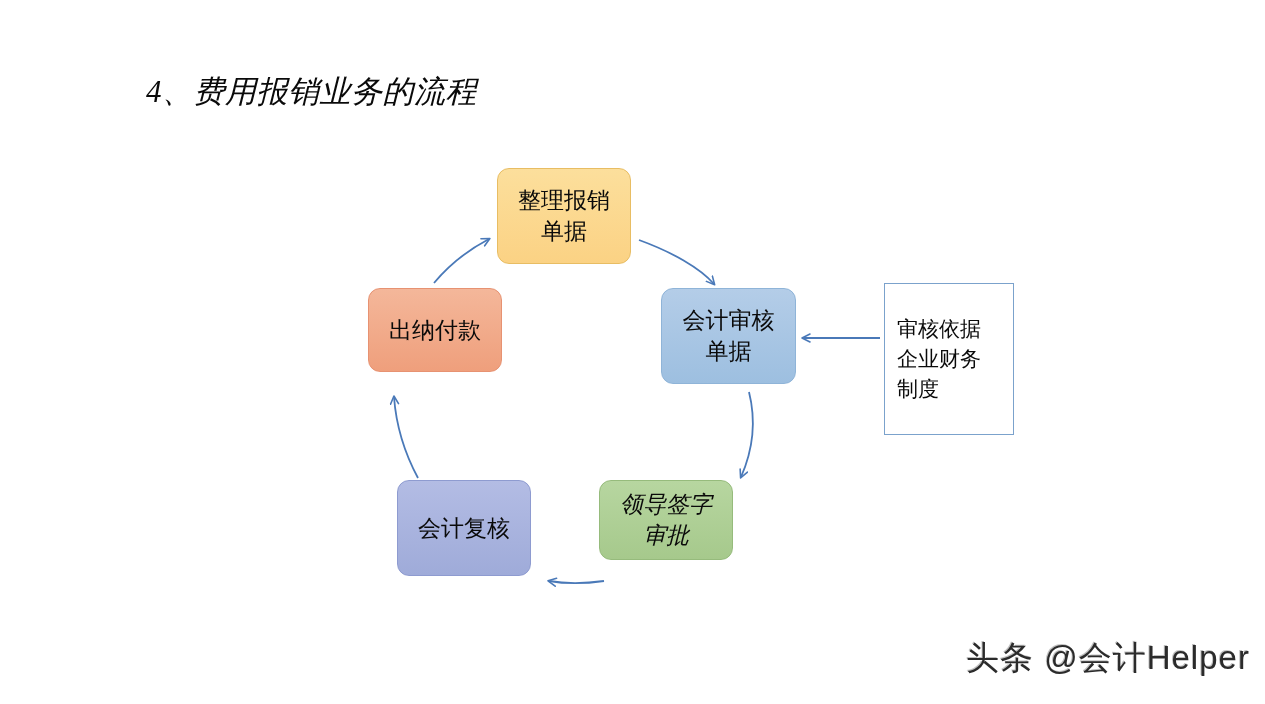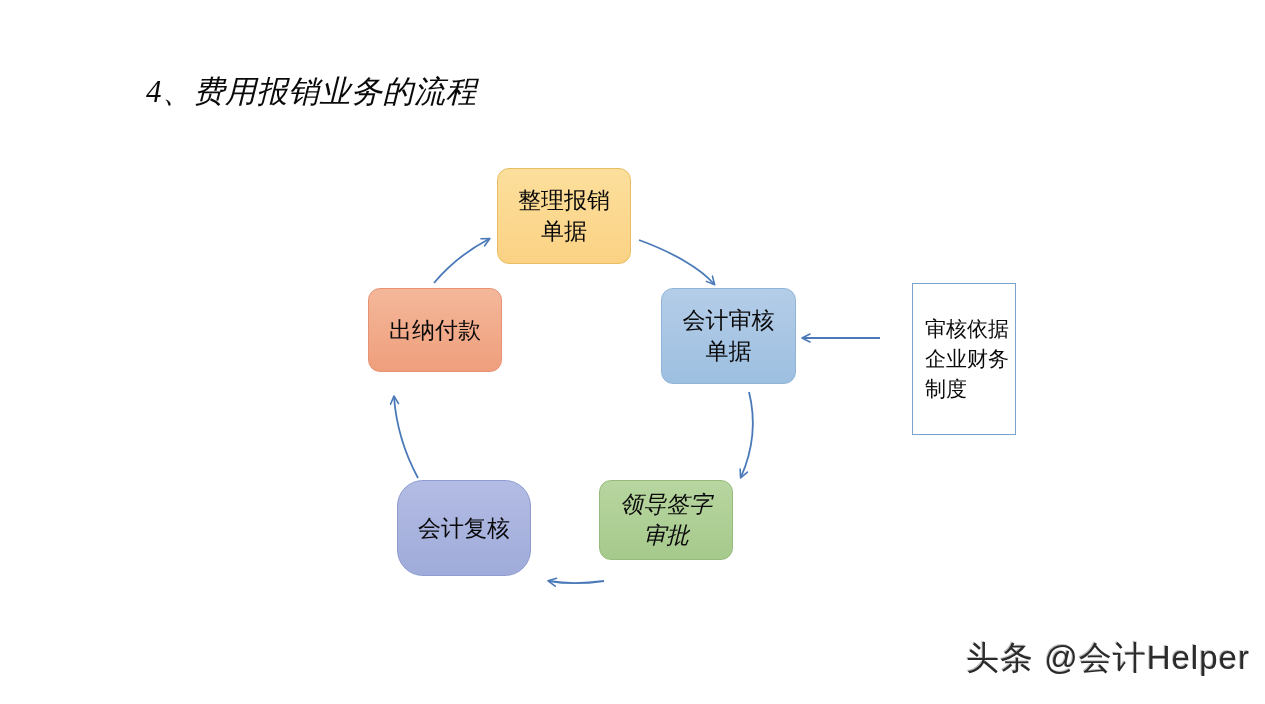--- a/index.html
+++ b/index.html
@@ -84,43 +84,41 @@
   .node-sign {
     left: 599px;  top: 480px;  width: 134px; height: 80px;
     background: linear-gradient(180deg, #b7d6a0 0%, #a6c98c 100%);
     border-color: #96bb7c;
     font-style: italic;
   }
   .node-recheck {
     left: 397px;  top: 480px;  width: 134px; height: 96px;
     background: linear-gradient(180deg, #b3bce4 0%, #9fabd9 100%);
     border-color: #8e9bd0;
-    border-radius: 26px;
   }
   .node-pay {
     left: 336px;  top: 288px;  width: 134px; height: 84px;
     background: linear-gradient(180deg, #f4b79a 0%, #ef9f7c 100%);
     border-color: #e79272;
     margin-left: 32px;
   }
 
   
   #note-box {
     position: absolute;
     left: 884px;
     top: 283px;
-    width: 104px;
+    width: 130px;
     height: 152px;
     box-sizing: border-box;
     background: #ffffff;
     border: 1px solid #7ba2cc;
     display: flex;
     align-items: center;
     justify-content: flex-start;
-    margin-left: 28px;
   }
   #note-text {
     padding-left: 12px;
     font-size: 21px;
     line-height: 30px;
     text-align: left;
     white-space: pre-line;
     color: #0a0a0a;
     font-family: "Liberation Serif", "DejaVu Serif", serif;
   }

